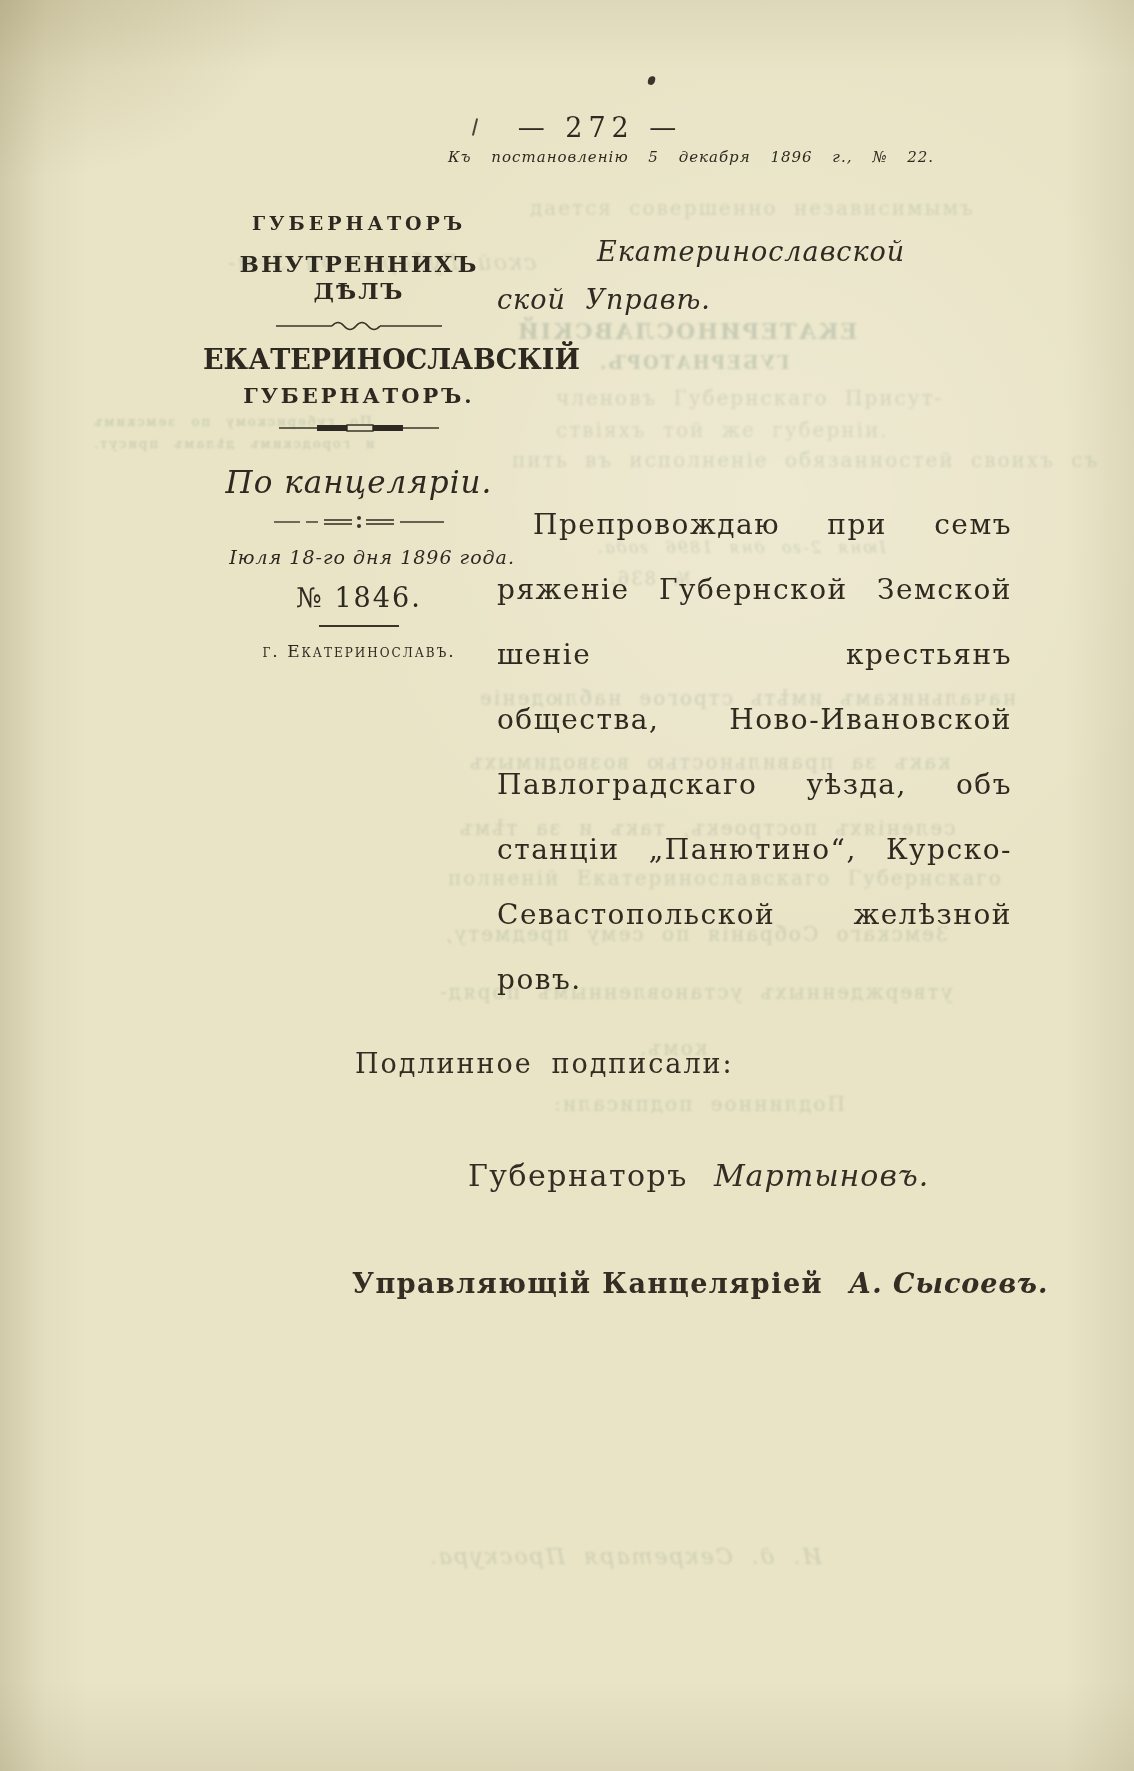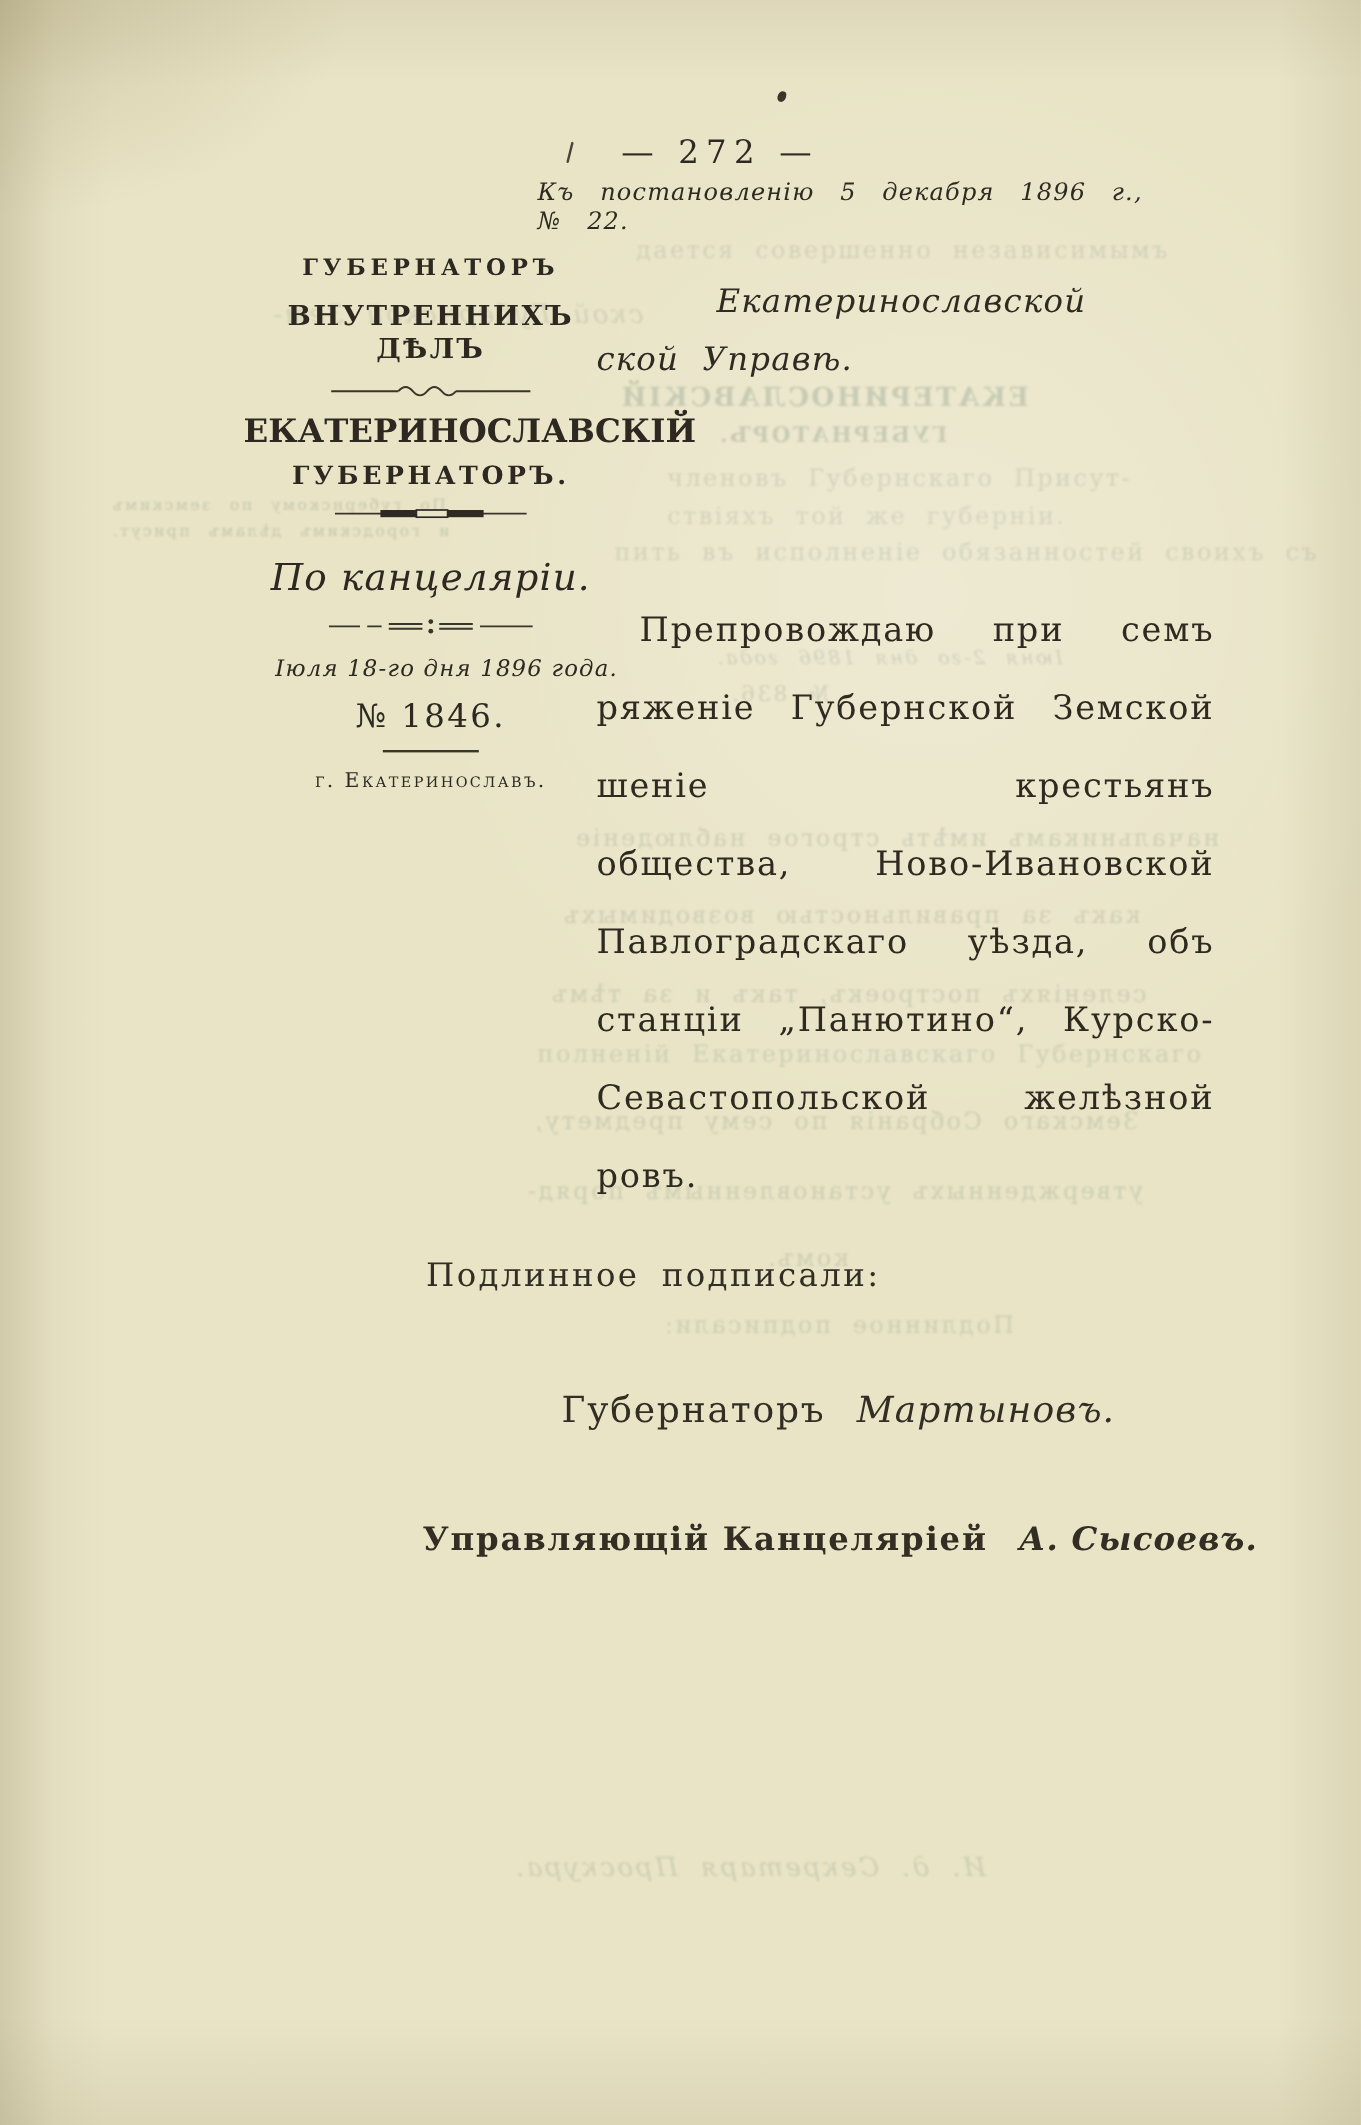--- a/index.html
+++ b/index.html
@@ -16,21 +16,21 @@
       #e9e4c6;
     color:#332d24;
   }
   .abs{position:absolute;}
 
   
   .page-number{left:200px;top:78px;width:800px;text-align:center;
     font-size:27px;letter-spacing:6px;color:#2e2a21;margin-top:34px;}
   .ink-speck{left:648px;top:76px;width:7px;height:9px;background:#3a342a;border-radius:60% 40% 55% 45%;transform:rotate(12deg);}
   .ink-slash{left:474px;top:118px;width:2px;height:18px;background:#4a443a;transform:rotate(14deg);border-radius:2px;}
-  .caption{left:448px;top:148px;width:520px;font-style:italic;font-size:20px;
+  .caption{left:448px;top:148px;width:520px;font-style:italic;font-size:15px;
     letter-spacing:1px;word-spacing:14px;color:#2f2a20;}
 
   
   .letterhead{left:203px;top:212px;width:312px;text-align:center;color:#2d2820;}
   .lh-ministry1{font-weight:bold;font-size:19px;letter-spacing:4px;}
   .lh-ministry2{font-weight:bold;font-size:23px;letter-spacing:2px;margin-top:16px;}
   .lh-div{margin:14px auto 0 auto;display:block;}
   .lh-office1{font-weight:bold;font-size:27px;letter-spacing:0px;margin-top:12px;}
   .lh-office2{font-weight:bold;font-size:21px;letter-spacing:3px;margin-top:8px;}
   .lh-dept{font-style:italic;font-size:31px;margin-top:30px;letter-spacing:1px;}

